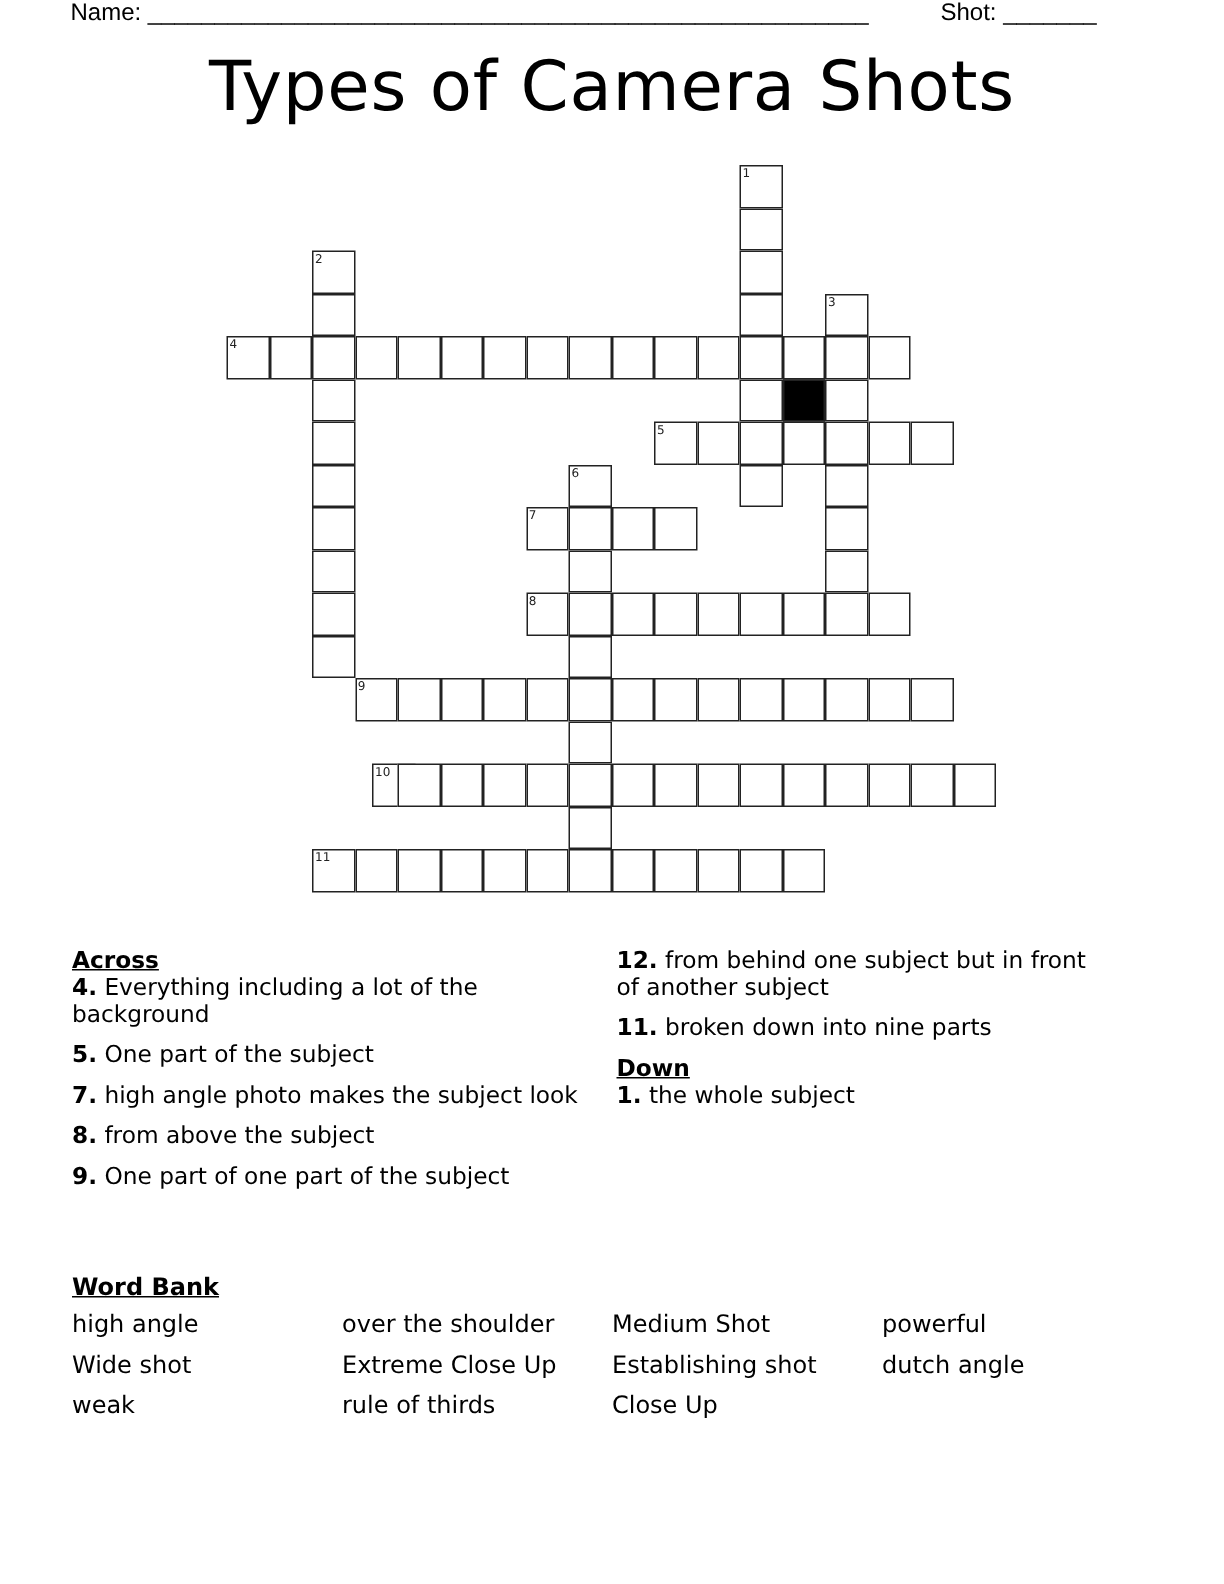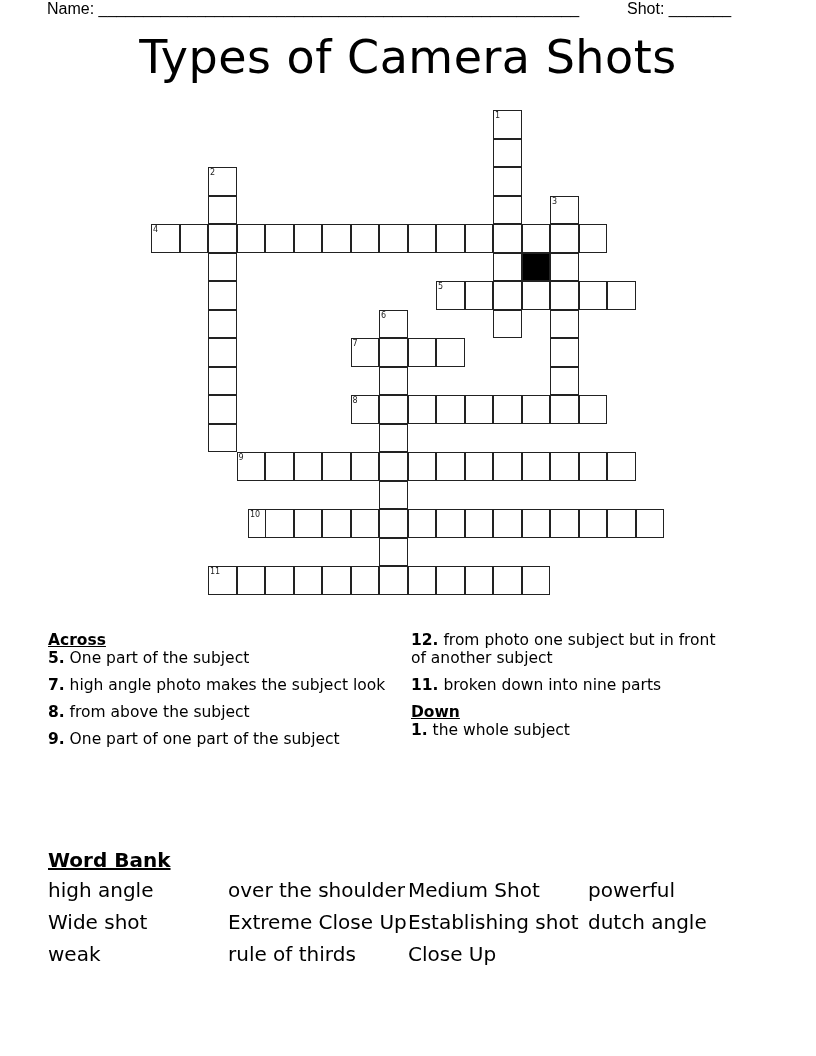--- a/index.html
+++ b/index.html
@@ -11,21 +11,21 @@
   .grid { position:absolute; left:151px; top:110px; }
   .cell { position:absolute; width:28.5px; height:28.5px; box-sizing:border-box; border:1.5px solid #222; background:#fff; }
   .cell.black { background:#000; }
   .cell .num { position:absolute; left:1px; top:0px; font-size:8px; font-family:"DejaVu Sans", sans-serif; line-height:9px; color:#222; }
   .clues { position:absolute; font-family:"DejaVu Sans", sans-serif; font-size:15.5px; line-height:18px; }
   .clues .heading { font-weight:bold; text-decoration:underline; font-size:15.5px; }
   .clue { margin-bottom:9px; }
   .clue .n { font-weight:bold; }
   .col-left { left:48px; top:631px; width:340px; }
   .col-right { left:411px; top:631px; width:320px; }
-  .wordbank { position:absolute; left:48px; top:848px; font-family:"DejaVu Sans", sans-serif; font-size:20px; }
+  .wordbank { position:absolute; left:48px; top:848px; font-family:"DejaVu Sans", sans-serif; font-size:16px; }
   .wordbank .heading { font-weight:bold; text-decoration:underline; margin-bottom:6px; }
   .wb-grid { display:grid; grid-template-columns:180px 180px 180px 180px; row-gap:8px; }
 </style>
 </head>
 <body>
 
 <div class="header">
   <span class="header-name">Name: ______________________________________________________</span>
   <span class="header-date">Shot: _______</span>
 </div>
@@ -155,28 +155,29 @@
     <div class="cell" style="left: 256.5px; top: 456px;"></div>
     <div class="cell" style="left: 285px; top: 456px;"></div>
     <div class="cell" style="left: 313.5px; top: 456px;"></div>
     <div class="cell" style="left: 342px; top: 456px;"></div>
     <div class="cell" style="left: 370.5px; top: 456px;"></div>
     <div class="cell black" style="left: 370.5px; top: 142.5px;"></div>
   </div>
 
 <div class="clues col-left">
   <div class="heading">Across</div>
+  <div class="clue"><span class="n">4.</span><span> Everything including a lot of the background</span></div>
   <div class="clue"><span class="n">5.</span><span> One part of the subject</span></div>
   <div class="clue"><span class="n">7.</span><span> high angle photo makes the subject look</span></div>
   <div class="clue"><span class="n">8.</span><span> from above the subject</span></div>
   <div class="clue"><span class="n">9.</span><span> One part of one part of the subject</span></div>
 </div>
 
 <div class="clues col-right">
-  <div class="clue"><span class="n">12.</span><span> from photo one subject but in front of another subject</span></div>
+  <div class="clue"><span class="n">12.</span><span> from behind one subject but in front of another subject</span></div>
   <div class="clue"><span class="n">11.</span><span> broken down into nine parts</span></div>
   <div class="heading">Down</div>
   <div class="clue"><span class="n">1.</span><span> the whole subject</span></div>
 </div>
 
 <div class="wordbank">
   <div class="heading">Word Bank</div>
   <div class="wb-grid">
     <span>high angle</span>
     <span>over the shoulder</span>

